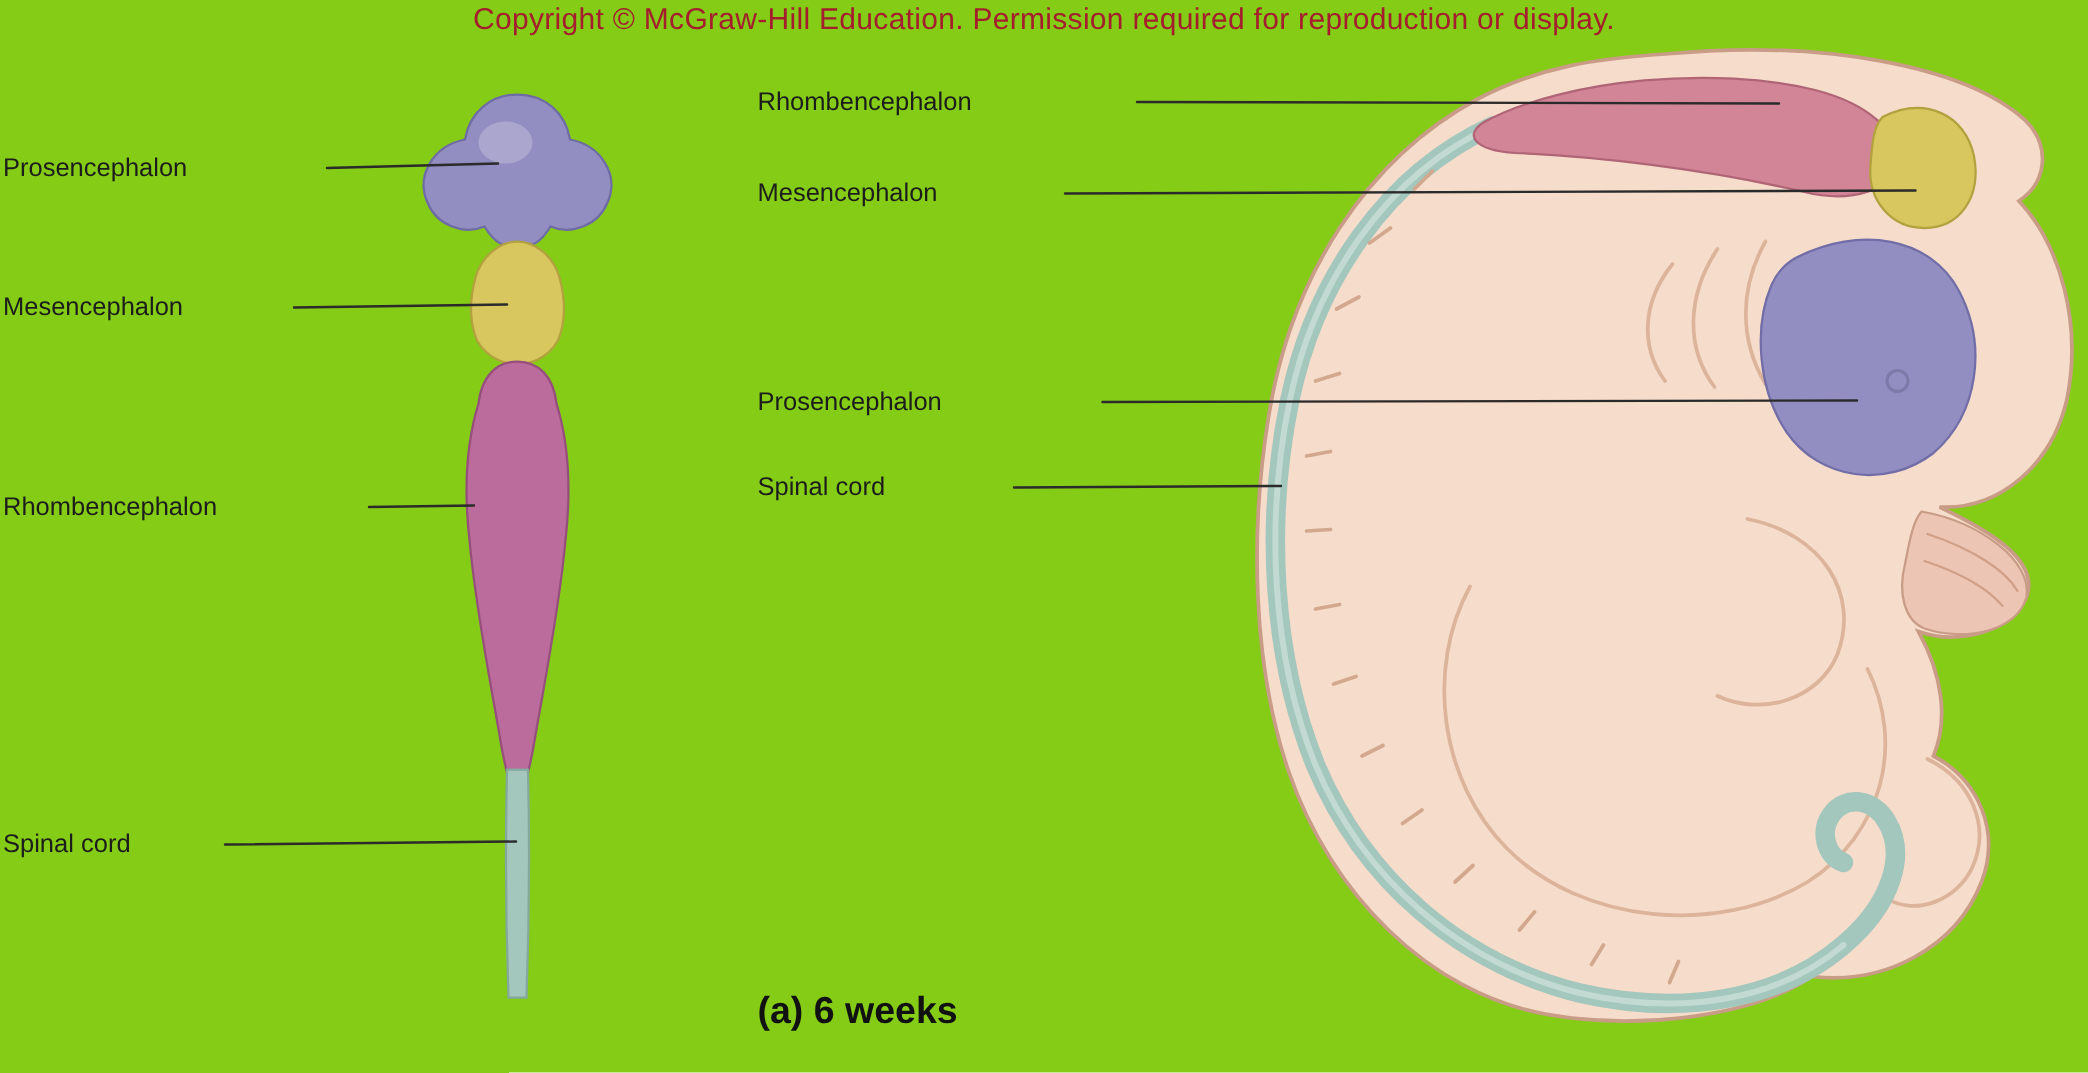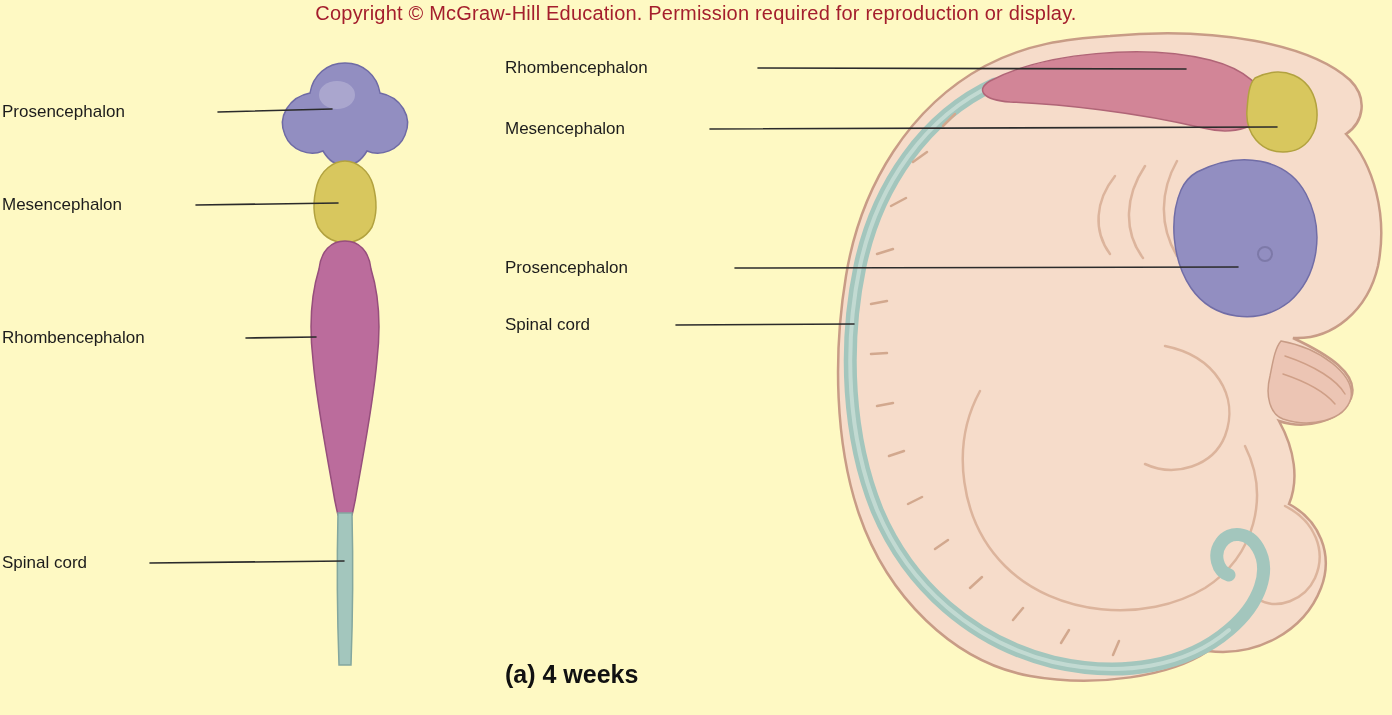--- a/index.html
+++ b/index.html
@@ -9,21 +9,21 @@
     width: 1392px;
     height: 715px;
     font-family: "Liberation Sans", sans-serif;
     overflow: hidden;
     position: relative;
   }
   .stage {
     position: relative;
     width: 1392px;
     height: 715px;
-    background: #fef9c3;
+    background: #84cc16;
   }
   .copyright {
     position: absolute;
     top: 2px;
     left: 0;
     width: 100%;
     text-align: center;
     font-size: 20px;
     letter-spacing: 0.2px;
   }
@@ -154,15 +154,15 @@
   <div class="fig-label" style="left:2px; top:98px;">Prosencephalon</div>
   <div class="fig-label" style="left:2px; top:191px;">Mesencephalon</div>
   <div class="fig-label" style="left:2px; top:324px;">Rhombencephalon</div>
   <div class="fig-label" style="left:2px; top:549px;">Spinal cord</div>
 
   <div class="fig-label" style="left:505px; top:54px;">Rhombencephalon</div>
   <div class="fig-label" style="left:505px; top:115px;">Mesencephalon</div>
   <div class="fig-label" style="left:505px; top:254px;">Prosencephalon</div>
   <div class="fig-label" style="left:505px; top:311px;">Spinal cord</div>
 
-  <div class="caption">(a) 4 weeks</div>
+  <div class="caption">(a) 6 weeks</div>
 
 </div>
 
 </body></html>

